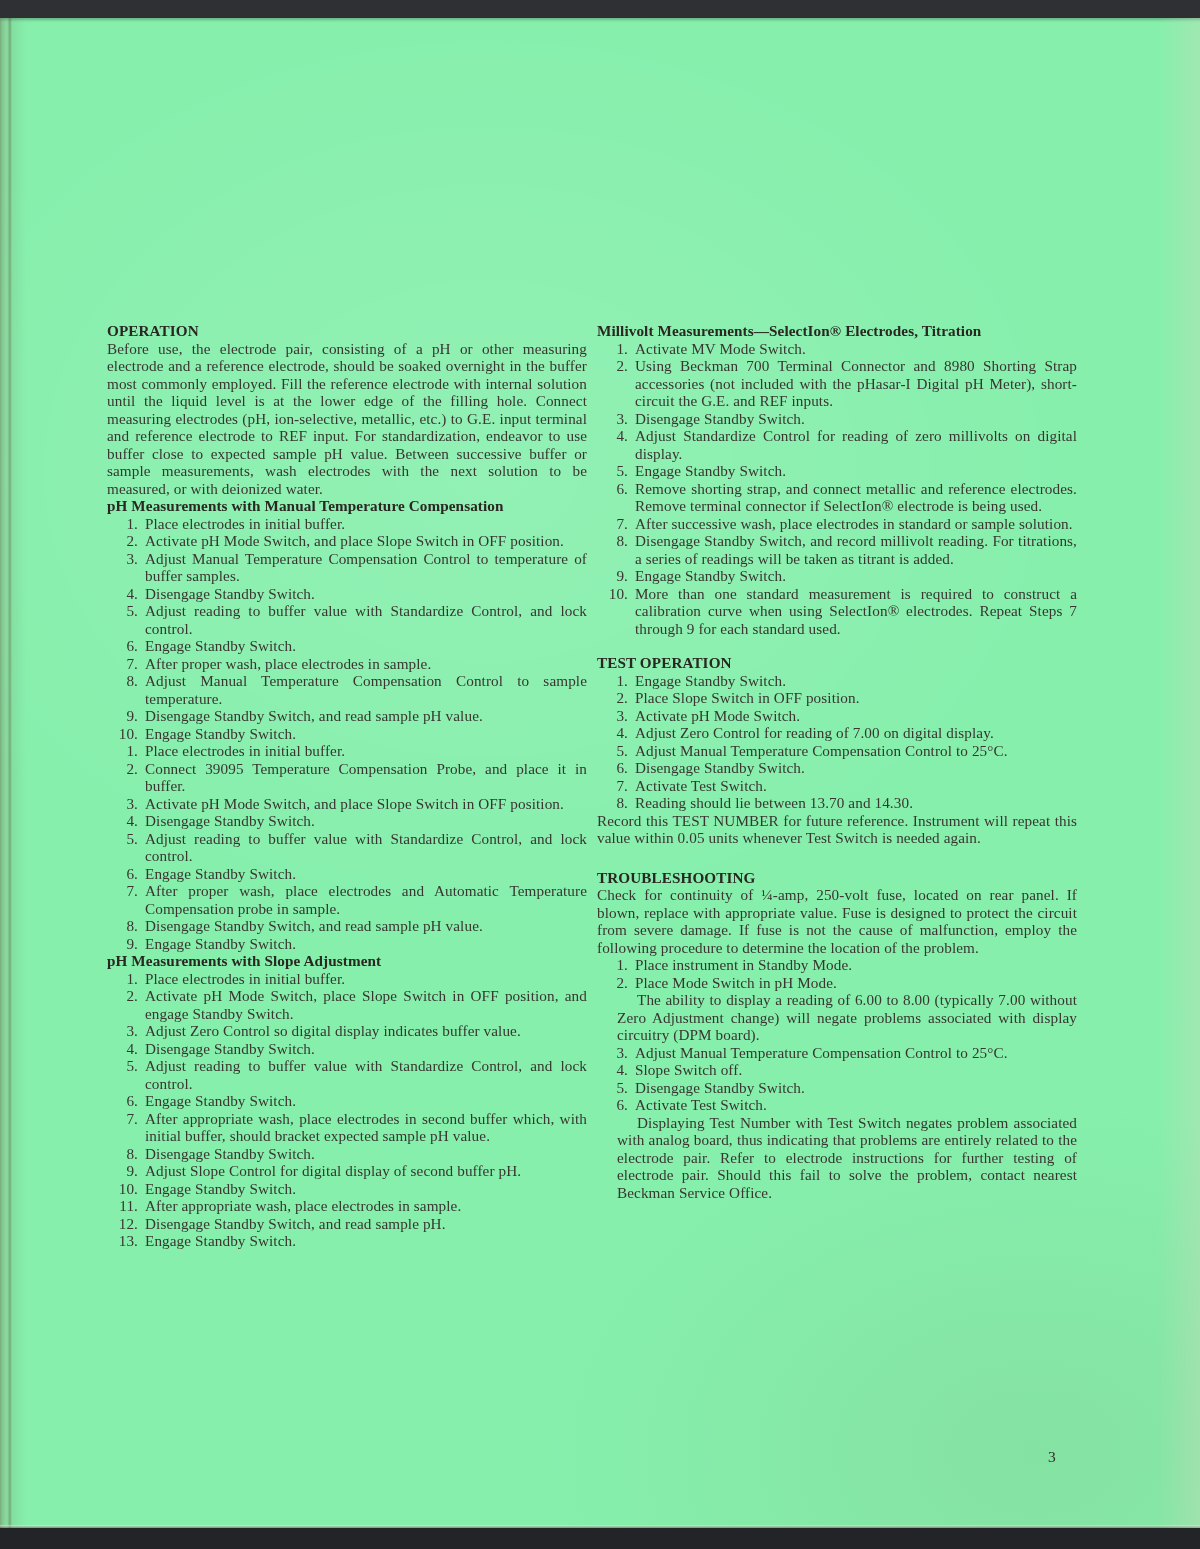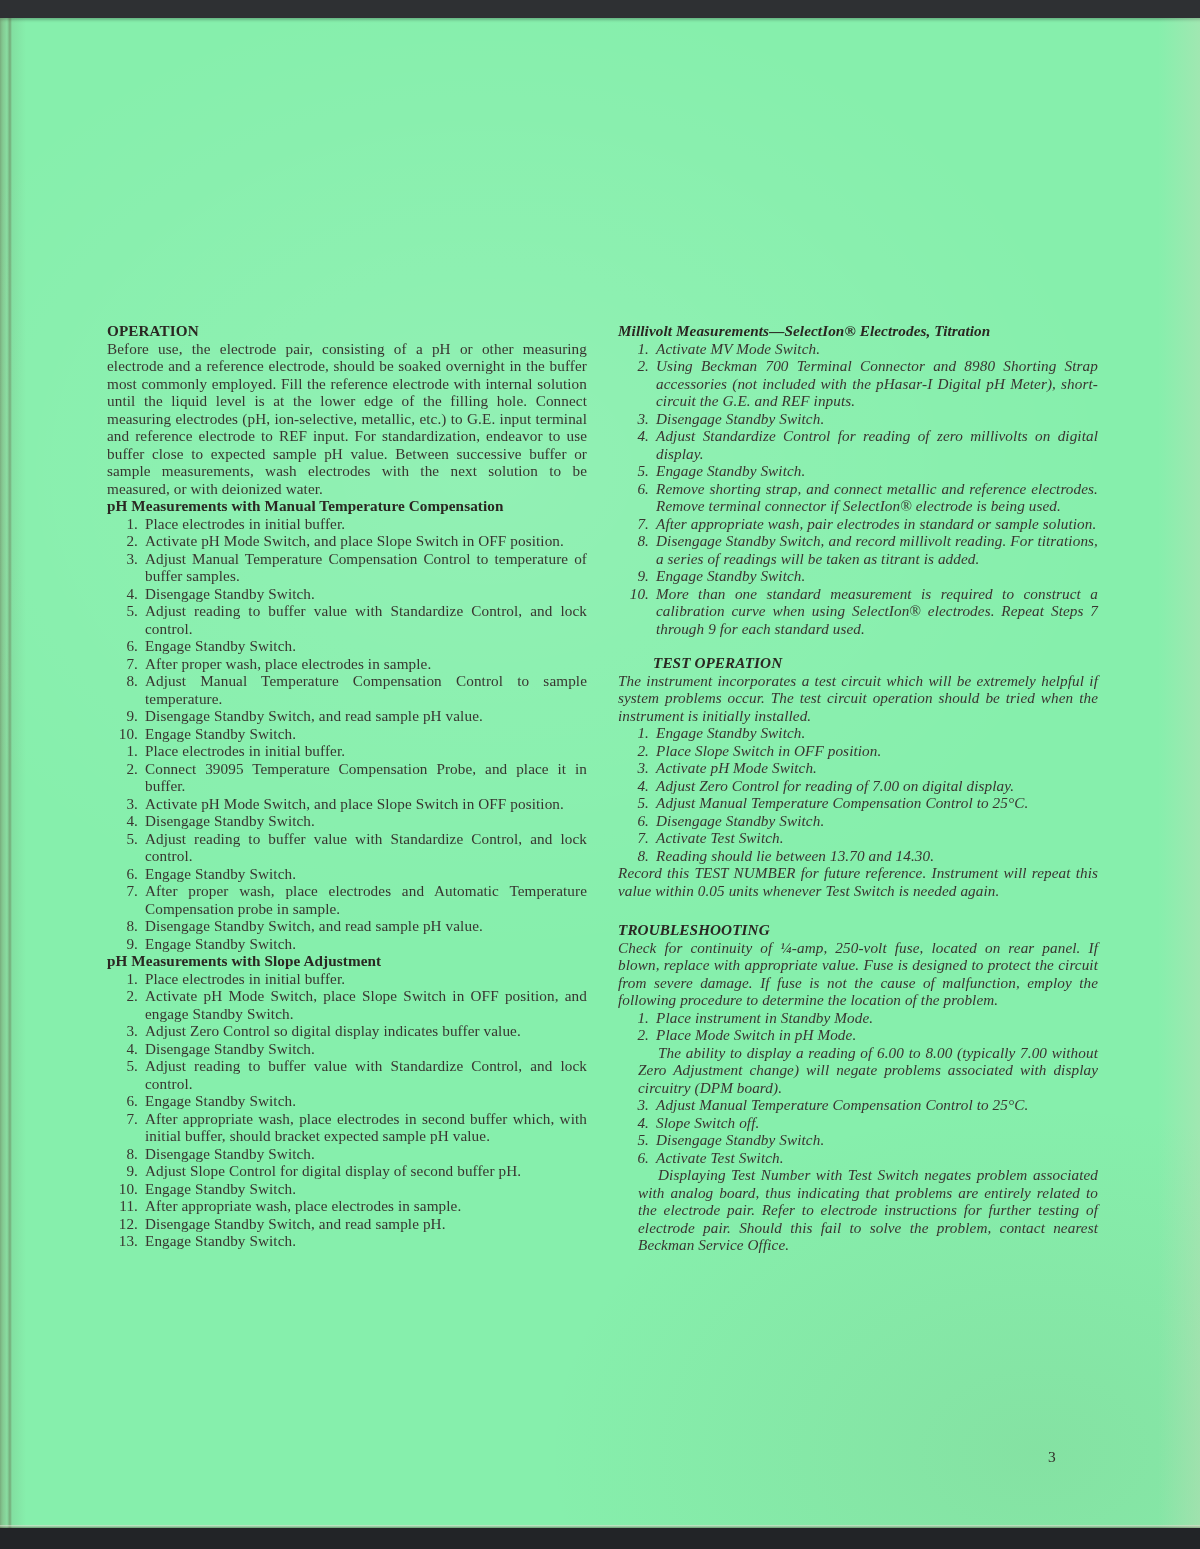--- a/index.html
+++ b/index.html
@@ -56,28 +56,28 @@
       radial-gradient(ellipse 700px 500px at 85% 95%, rgba(120,110,80,0.10), rgba(0,0,0,0) 70%);
     pointer-events: none;
   }
   .col {
     position: absolute; top: 304px; width: 480px;
     font-size: 15.2px; line-height: 17.5px;
     color: #393530;
     letter-spacing: 0.1px;
   }
   #col-left  { left: 107px; }
-  #col-right { left: 618px; font-style: italic; }
+  #col-right { left: 597px; }
   .heading {
     font-weight: bold; color: #2a2722;
     text-align: left;
   }
   .para { text-align: justify; }
   .para.indent { text-indent: 20px; margin-left: 20px; }
-  .gap-small { margin-top: 17px; margin-left: 35px; }
+  .gap-small { margin-top: 17px; }
   .gap-large { margin-top: 22px; }
   .li { display: flex; }
   .li .num {
     flex: 0 0 31px; text-align: right; padding-right: 7px;
     white-space: nowrap;
   }
   .li .txt { flex: 1; text-align: justify; }
   .page-number {
     position: absolute; left: 1048px; top: 1430px;
     font-size: 15.5px; color: #33302a;
@@ -247,36 +247,35 @@
       <div class="li">
         <span class="num">5.</span>
         <span class="txt">Engage Standby Switch.</span>
       </div>
       <div class="li">
         <span class="num">6.</span>
         <span class="txt">Remove shorting strap, and connect metallic and reference electrodes. Remove terminal connector if SelectIon® electrode is being used.</span>
       </div>
       <div class="li">
         <span class="num">7.</span>
-        <span class="txt">After appropriate wash, pair electrodes in standard or sample solution.</span>
+        <span class="txt">After successive wash, place electrodes in standard or sample solution.</span>
       </div>
       <div class="li">
         <span class="num">8.</span>
         <span class="txt">Disengage Standby Switch, and record millivolt reading. For titrations, a series of readings will be taken as titrant is added.</span>
       </div>
       <div class="li">
         <span class="num">9.</span>
         <span class="txt">Engage Standby Switch.</span>
       </div>
       <div class="li">
         <span class="num">10.</span>
         <span class="txt">More than one standard measurement is required to construct a calibration curve when using SelectIon® electrodes. Repeat Steps 7 through 9 for each standard used.</span>
       </div>
       <div class="heading gap-small">TEST OPERATION</div>
-      <div class="para">The instrument incorporates a test circuit which will be extremely helpful if system problems occur. The test circuit operation should be tried when the instrument is initially installed.</div>
       <div class="li">
         <span class="num">1.</span>
         <span class="txt">Engage Standby Switch.</span>
       </div>
       <div class="li">
         <span class="num">2.</span>
         <span class="txt">Place Slope Switch in OFF position.</span>
       </div>
       <div class="li">
         <span class="num">3.</span>

